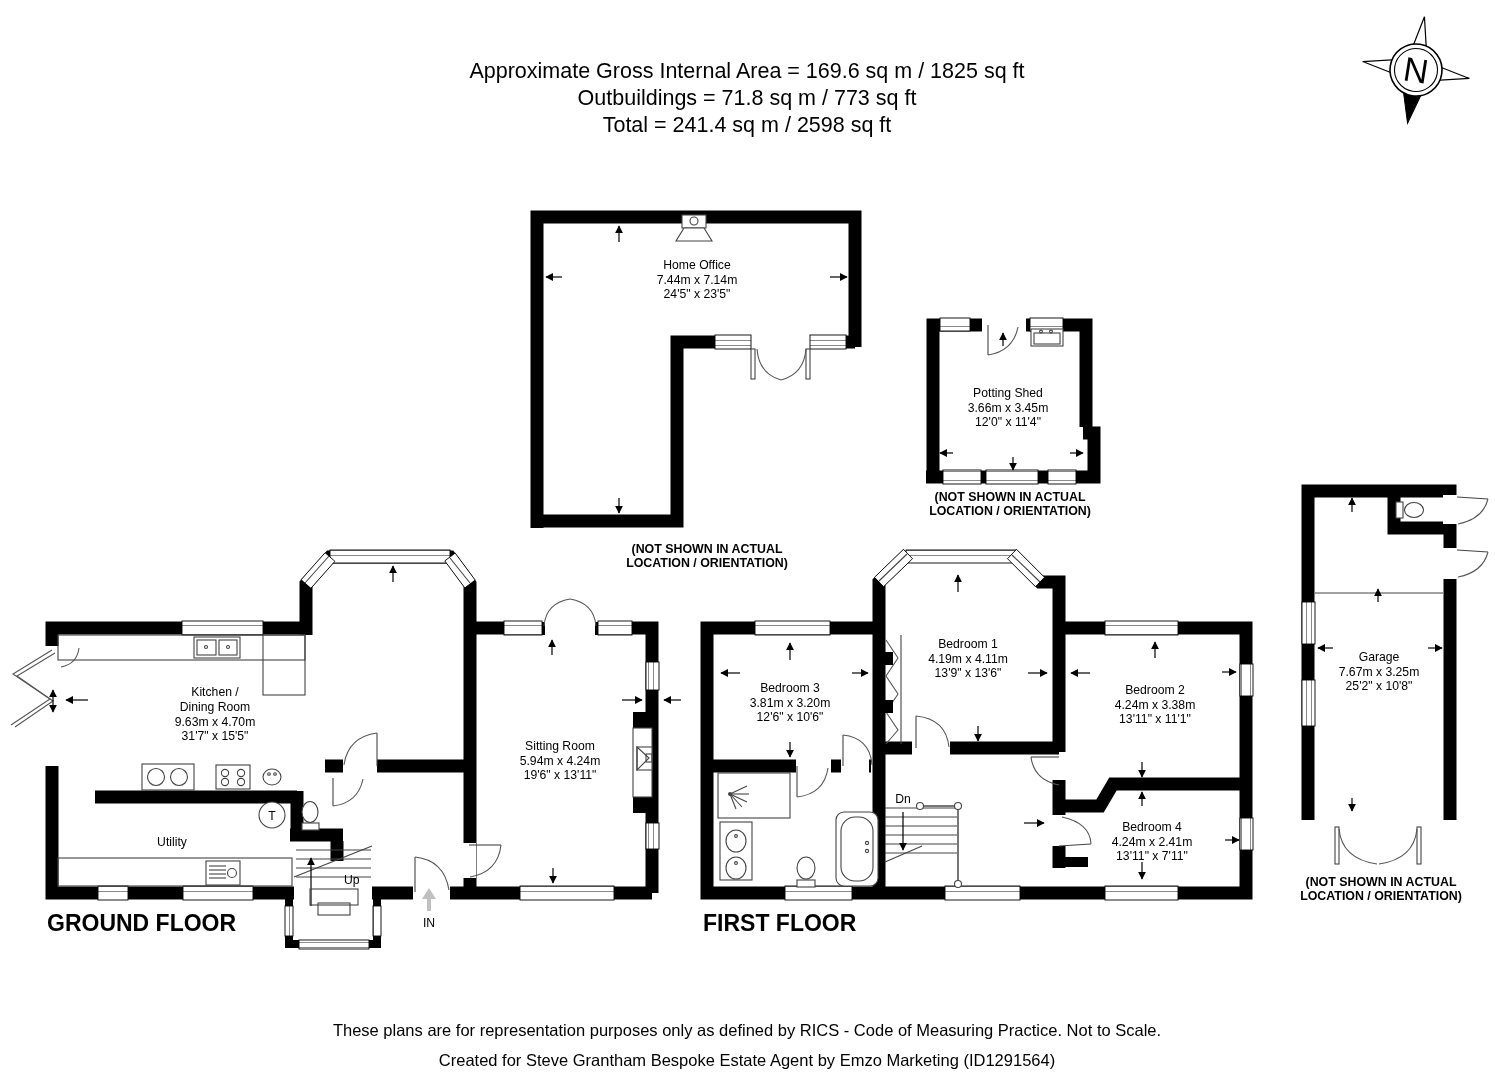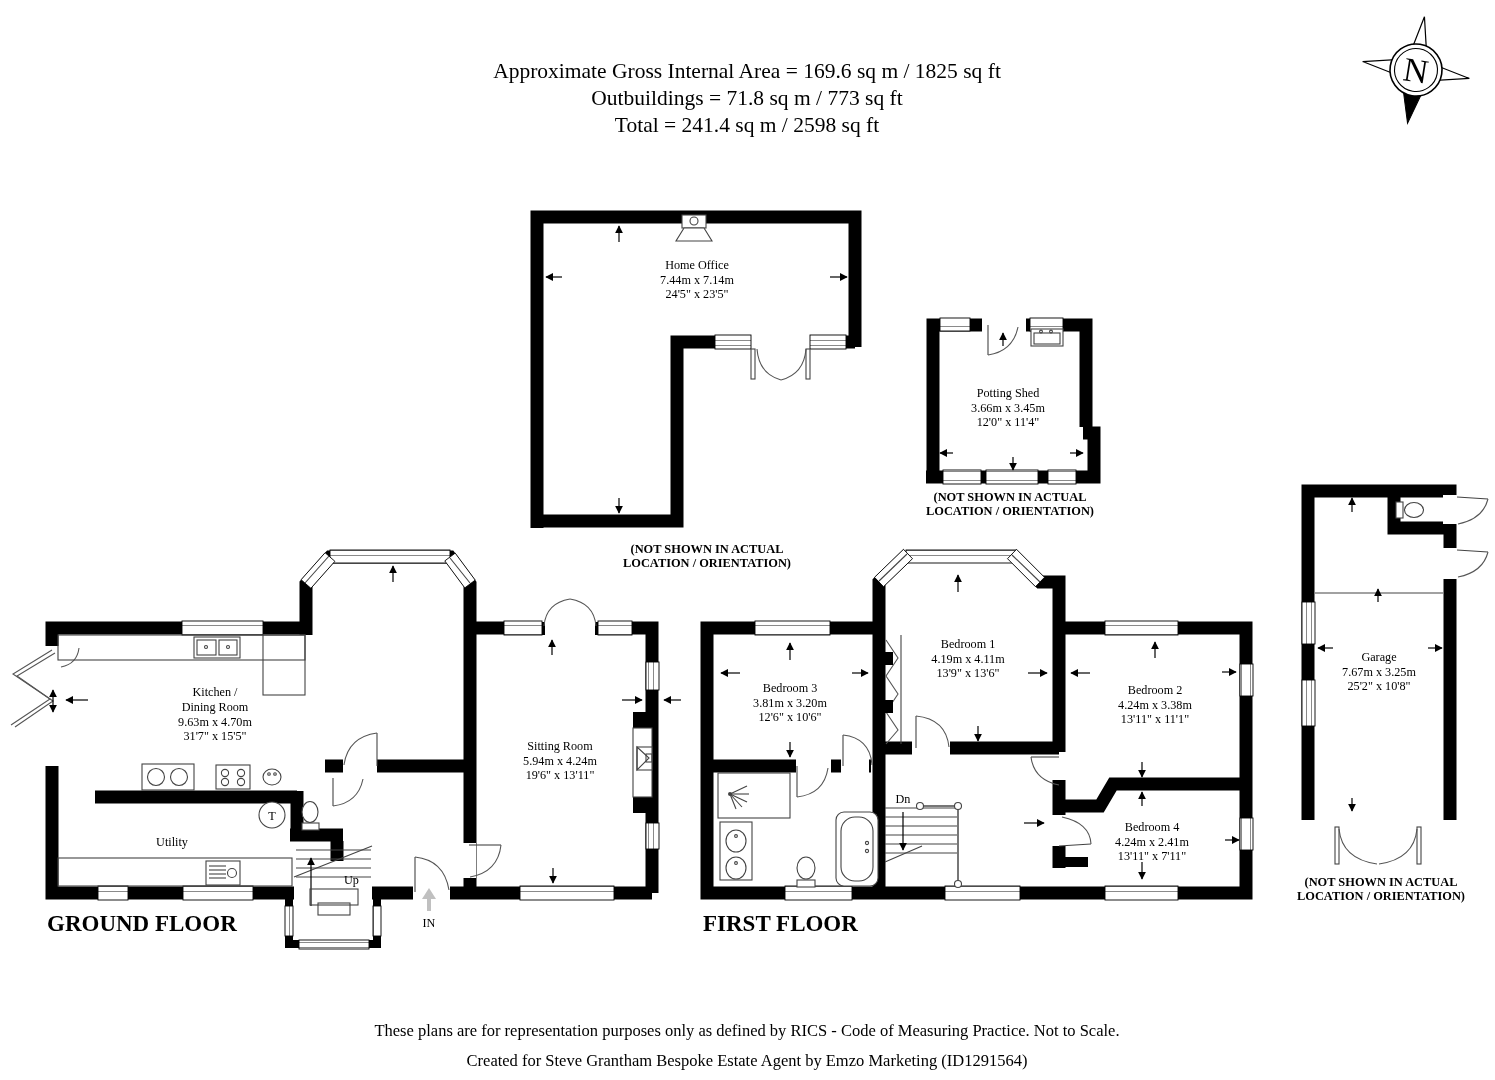--- a/index.html
+++ b/index.html
@@ -1,17 +1,17 @@
 <!DOCTYPE html>
 <html><head>
 <meta charset="utf-8">
 <style>
   html,body{margin:0;padding:0;background:#fff;}
   body{font-family:"Liberation Sans", sans-serif;}
-  .stage{position:relative;width:1495px;height:1080px;background:#fff;overflow:hidden;font-family:Liberation Serif, serif;}
+  .stage{position:relative;width:1495px;height:1080px;background:#fff;overflow:hidden;}
   svg text{fill:#000;}
   .wall{stroke:#000;stroke-width:13;fill:none;stroke-linejoin:miter;}
   .wall10{stroke:#000;stroke-width:10;fill:none;}
   .wall8{stroke:#000;stroke-width:8;fill:none;}
   .thin{stroke:#444;stroke-width:1.1;fill:none;}
   .thinf{stroke:#444;stroke-width:1.1;fill:#fff;}
   .arc{stroke:#555;stroke-width:1.1;fill:none;}
   .winframe{stroke:#000;stroke-width:0.9;}
   .blk{fill:#000;stroke:none;}
   .white{fill:#fff;stroke:none;}

